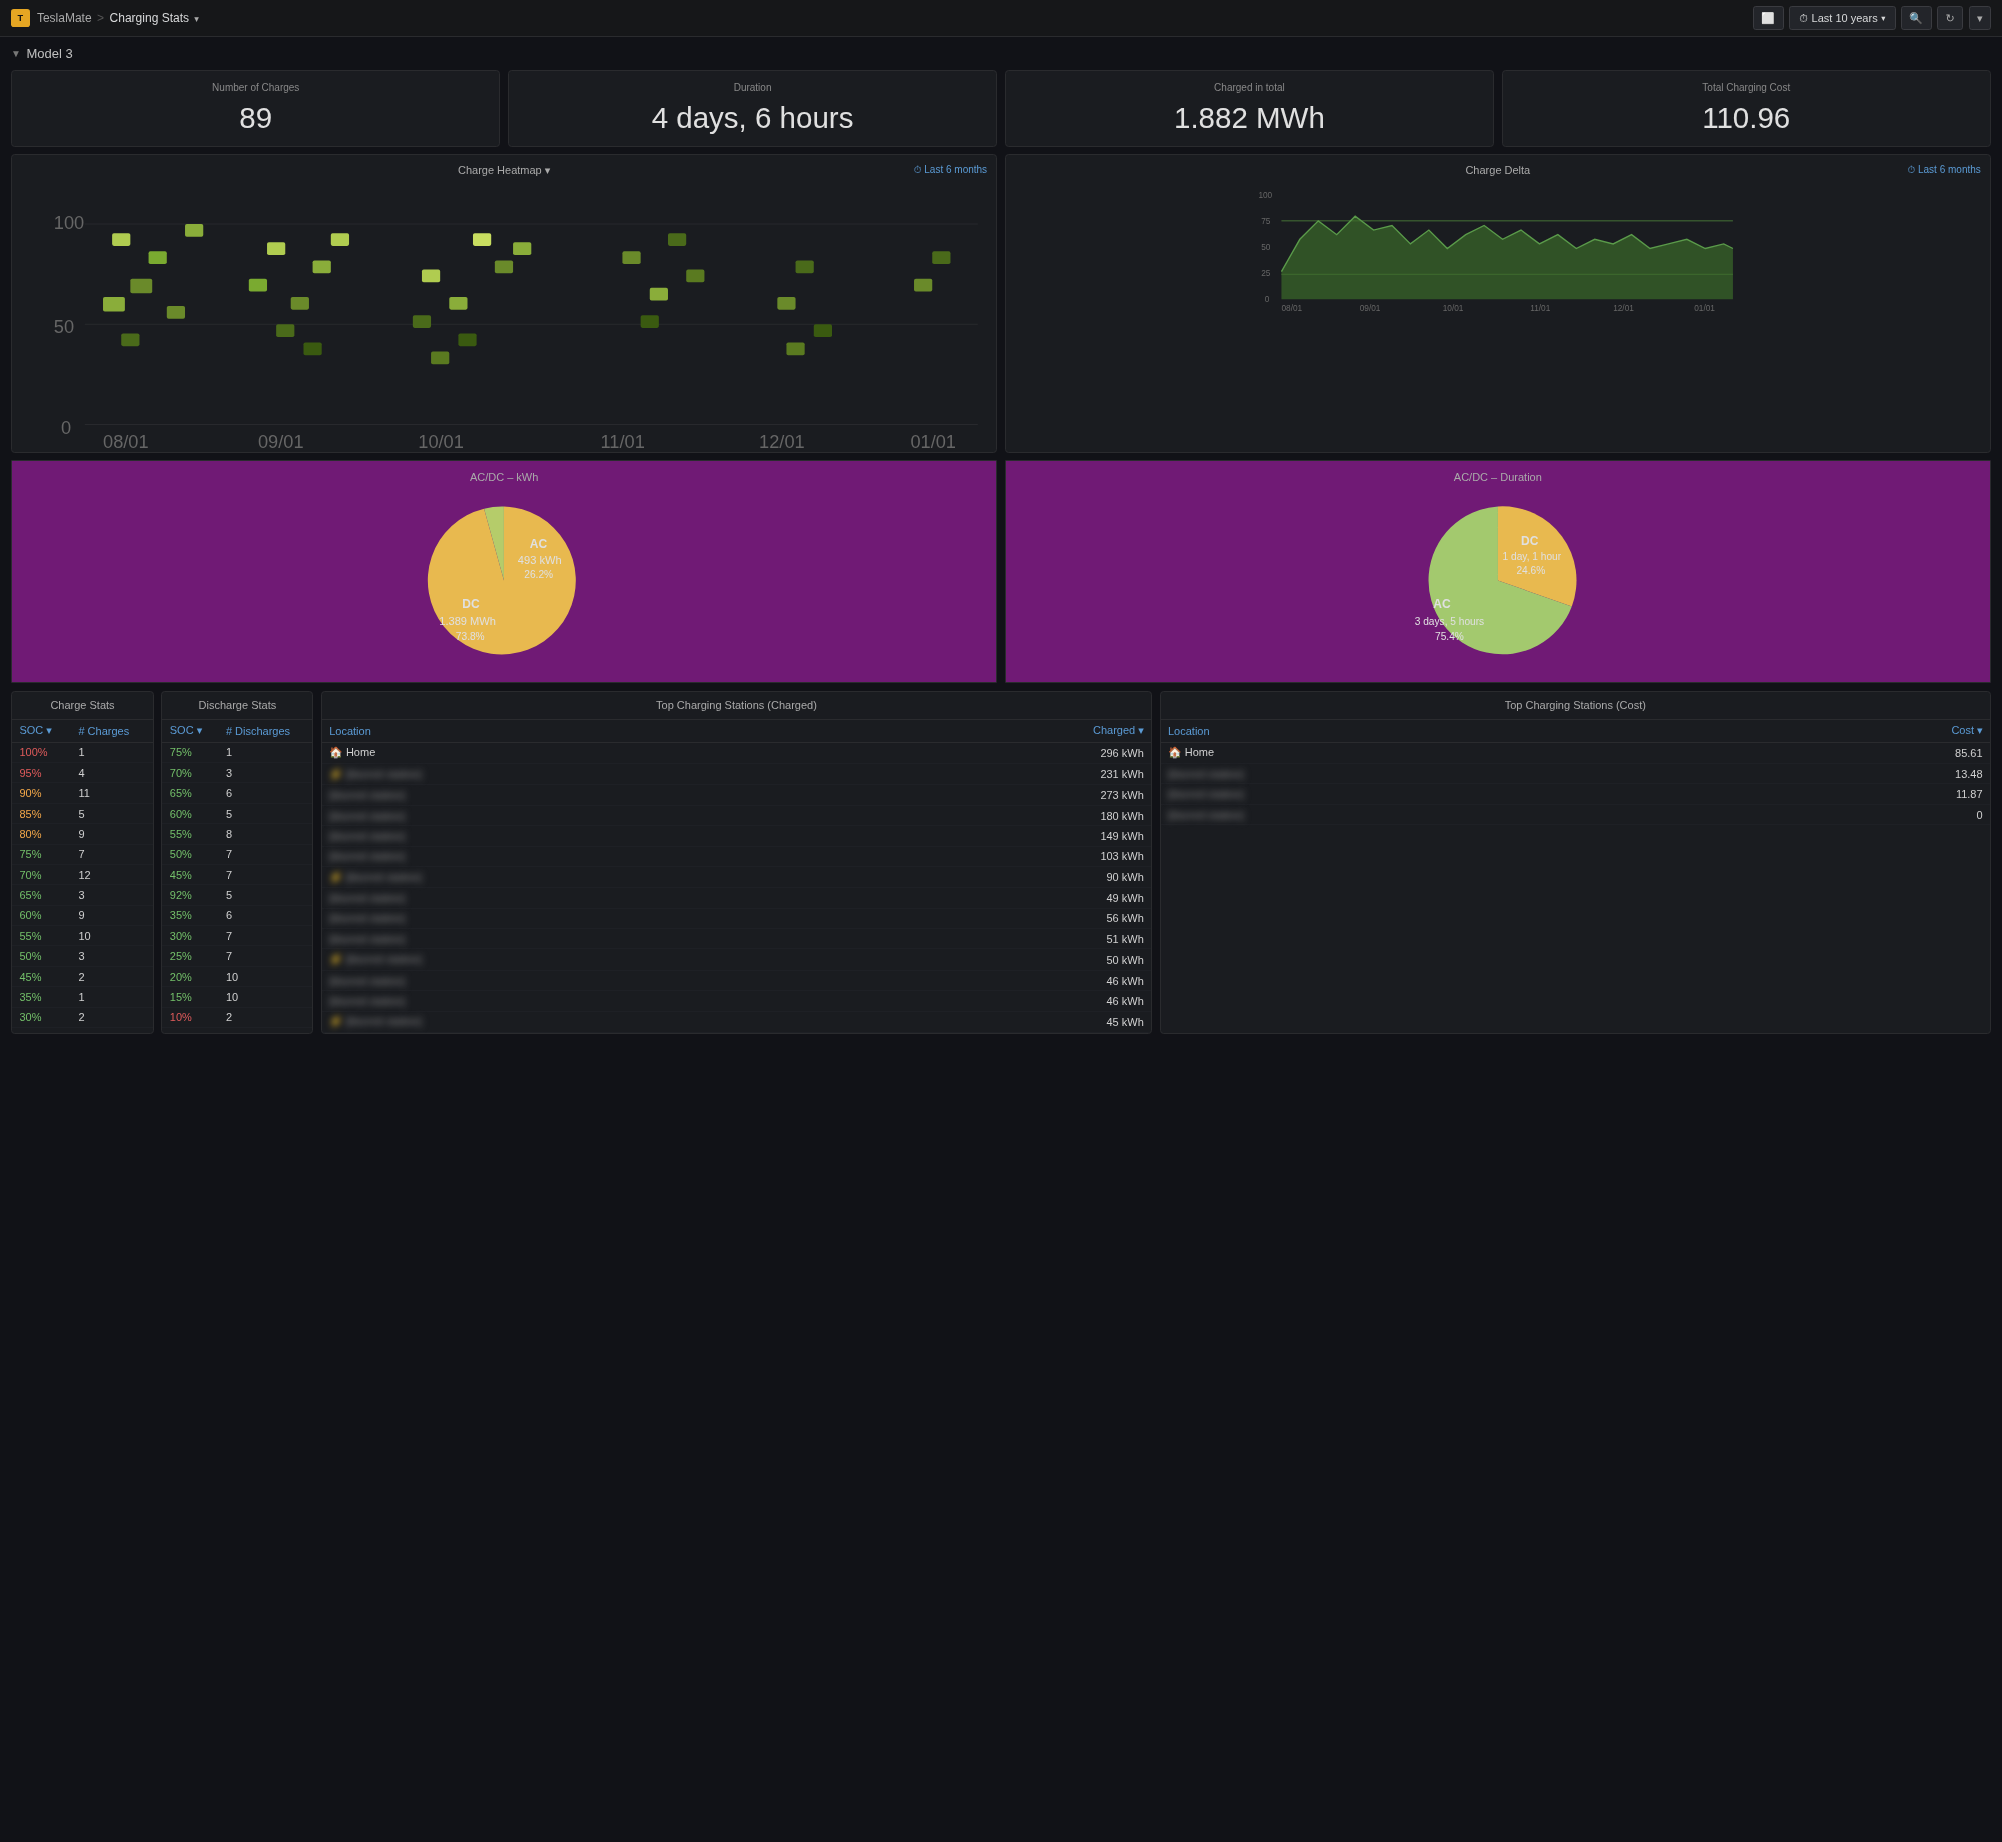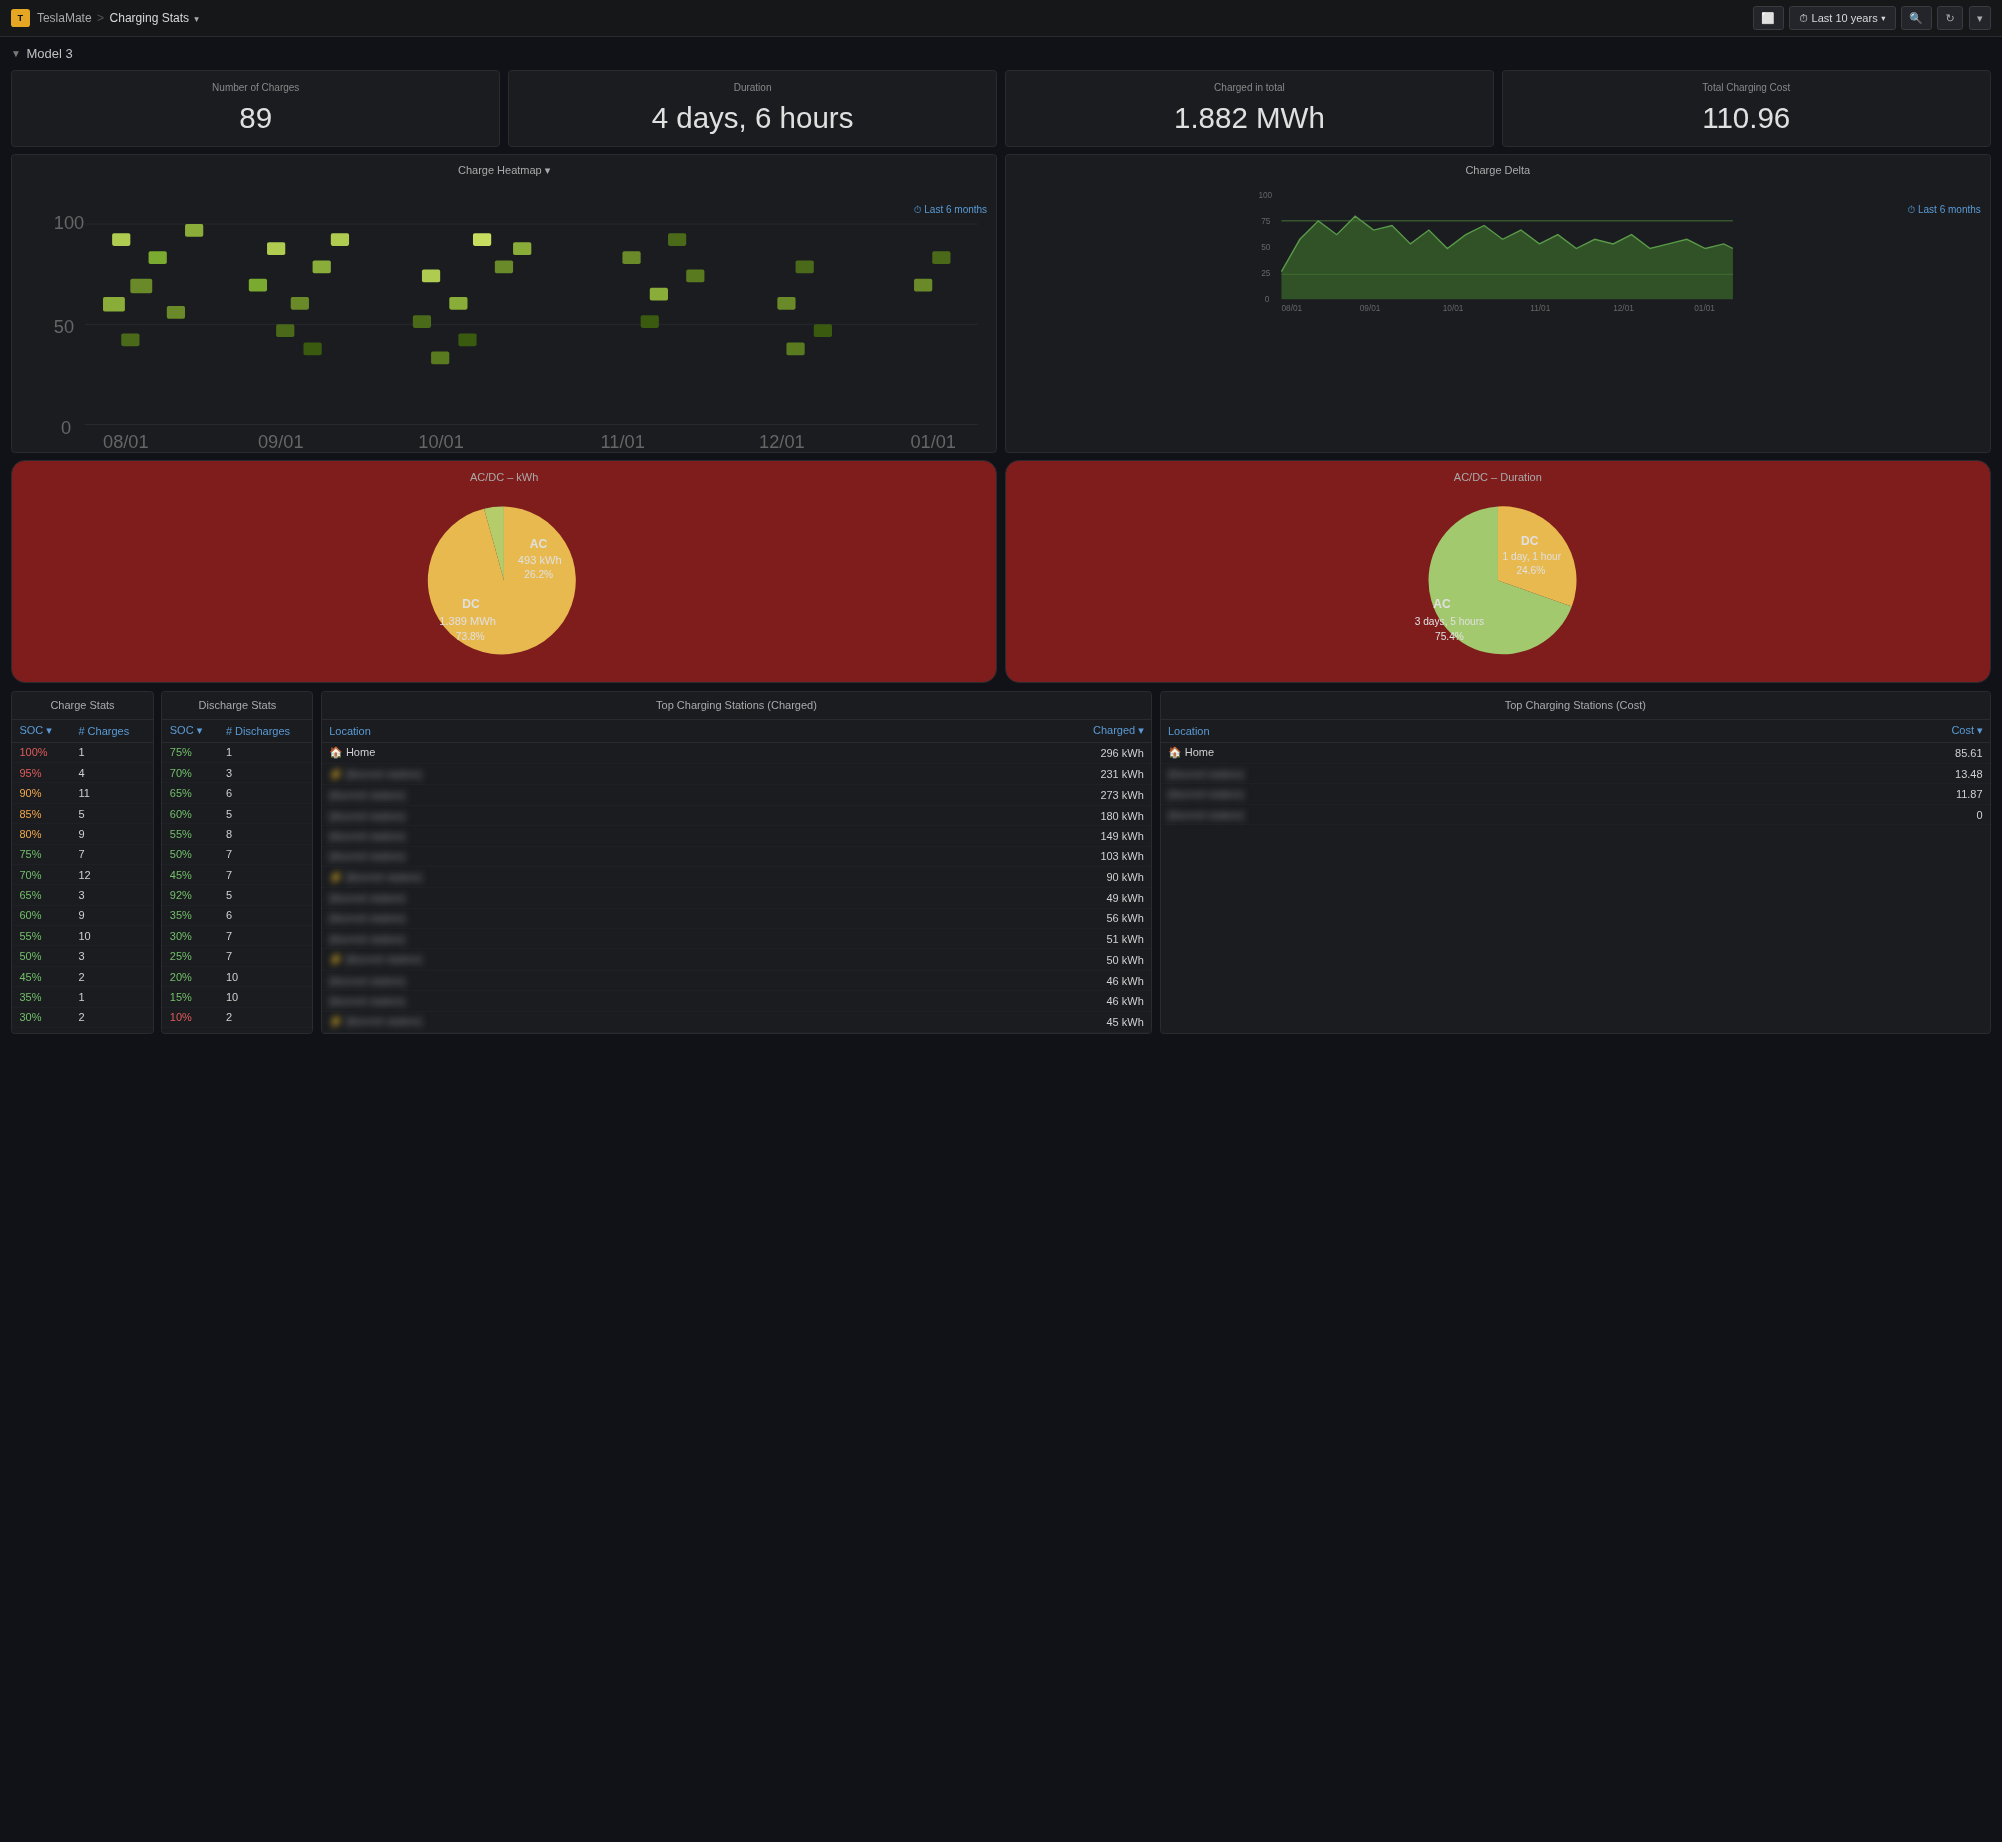--- a/index.html
+++ b/index.html
@@ -117,35 +117,35 @@
       text-align: center;
       font-size: 11px;
       color: #aaa;
       margin-bottom: 7.4px;
     }
     .chart-time-badge {
       position: absolute;
       top: 9.2px; right: 9.2px;
       font-size: 10px;
       color: #5b9bd5;
-      display: flex; align-items: flex-start; gap: 2.8px; margin-top: 40px;
+      display: flex; align-items: flex-start; gap: 2.8px;
     }
     .heatmap-svg { width: 100%; height: 100%; }
 
     
     .pie-row {
       display: grid;
       grid-template-columns: 1fr 1fr;
       gap: 7.4px;
       margin-bottom: 7.4px;
     }
     .pie-panel {
-      background: #7f1d1d;
+      background: #701a75;
       border: 0.9px solid #2a2b2e;
-      border-radius: 14px;
+      border-radius: 1px;
       padding: 9.2px;
     }
     .pie-title {
       text-align: center;
       font-size: 11px;
       color: #aaa;
       margin-bottom: 5.5px;
     }
     .pie-area {
       display: flex;

